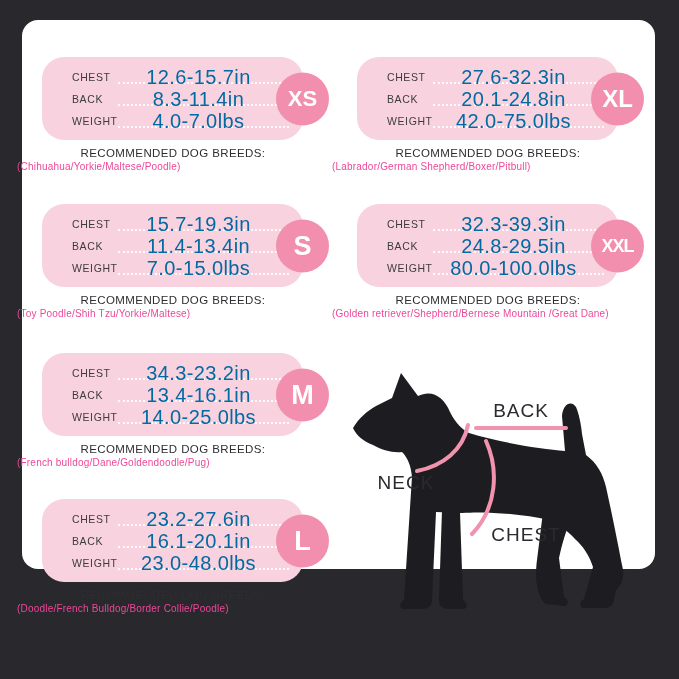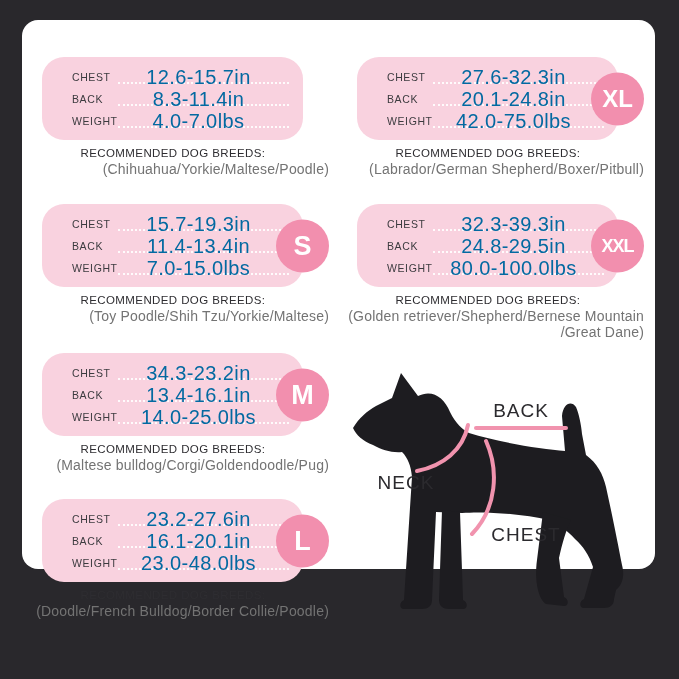--- a/index.html
+++ b/index.html
@@ -65,22 +65,22 @@
   }
   .badge-xs{font-size:22px;}
   .badge-s,.badge-m,.badge-l{font-size:27px;}
   .badge-xl{font-size:24px;}
   .badge-xxl{font-size:18px;letter-spacing:-1px;}
   .rec{
     width:312px;margin:7px 0 0 -25px;text-align:center;
     font-size:11.5px;letter-spacing:.4px;color:#2e2d31;
   }
   .breeds{
-    width:312px;margin:2px 0 0 -25px;text-align:right;
-    font-size:14px;letter-spacing:.2px;color:#737373;line-height:1.15;
+    width:312px;margin:2px 0 0 -25px;text-align:left;
+    font-size:10px;letter-spacing:.2px;color:#ec4899;line-height:1.15;
   }
   .dog-figure{position:absolute;left:323px;top:342px;width:300px;height:290px;}
   .dog-figure svg{position:absolute;left:0;top:0;width:100%;height:100%;}
   .diagram-label{
     position:absolute;width:90px;text-align:center;
     font-size:19px;letter-spacing:1px;color:#2b2a2e;
   }
   #lab-back {left:131px;top:38px;}
   #lab-neck {left:16px;  top:110px;}
   #lab-chest{left:136px;top:162px;}
@@ -100,20 +100,21 @@
       <div class="row">
         <span class="lbl">BACK</span>
         <span class="dots"></span>
         <span class="val">8.3-11.4in</span>
       </div>
       <div class="row">
         <span class="lbl">WEIGHT</span>
         <span class="dots"></span>
         <span class="val">4.0-7.0lbs</span>
       </div>
+      <div class="badge badge-xs">XS</div>
     </div>
     <div class="rec">RECOMMENDED DOG BREEDS:</div>
     <div class="breeds">(Chihuahua/Yorkie/Maltese/Poodle)</div>
   </section>
 
   <section class="block" id="blk-s">
     <div class="card">
       <div class="row">
         <span class="lbl">CHEST</span>
         <span class="dots"></span>
@@ -148,21 +149,21 @@
         <span class="val">13.4-16.1in</span>
       </div>
       <div class="row">
         <span class="lbl">WEIGHT</span>
         <span class="dots"></span>
         <span class="val">14.0-25.0lbs</span>
       </div>
       <div class="badge badge-m">M</div>
     </div>
     <div class="rec">RECOMMENDED DOG BREEDS:</div>
-    <div class="breeds">(Maltese bulldog/Corgi/Goldendoodle/Pug)</div>
+    <div class="breeds">(French bulldog/Dane/Goldendoodle/Pug)</div>
   </section>
 
   <section class="block" id="blk-l">
     <div class="card">
       <div class="row">
         <span class="lbl">CHEST</span>
         <span class="dots"></span>
         <span class="val">23.2-27.6in</span>
       </div>
       <div class="row">

